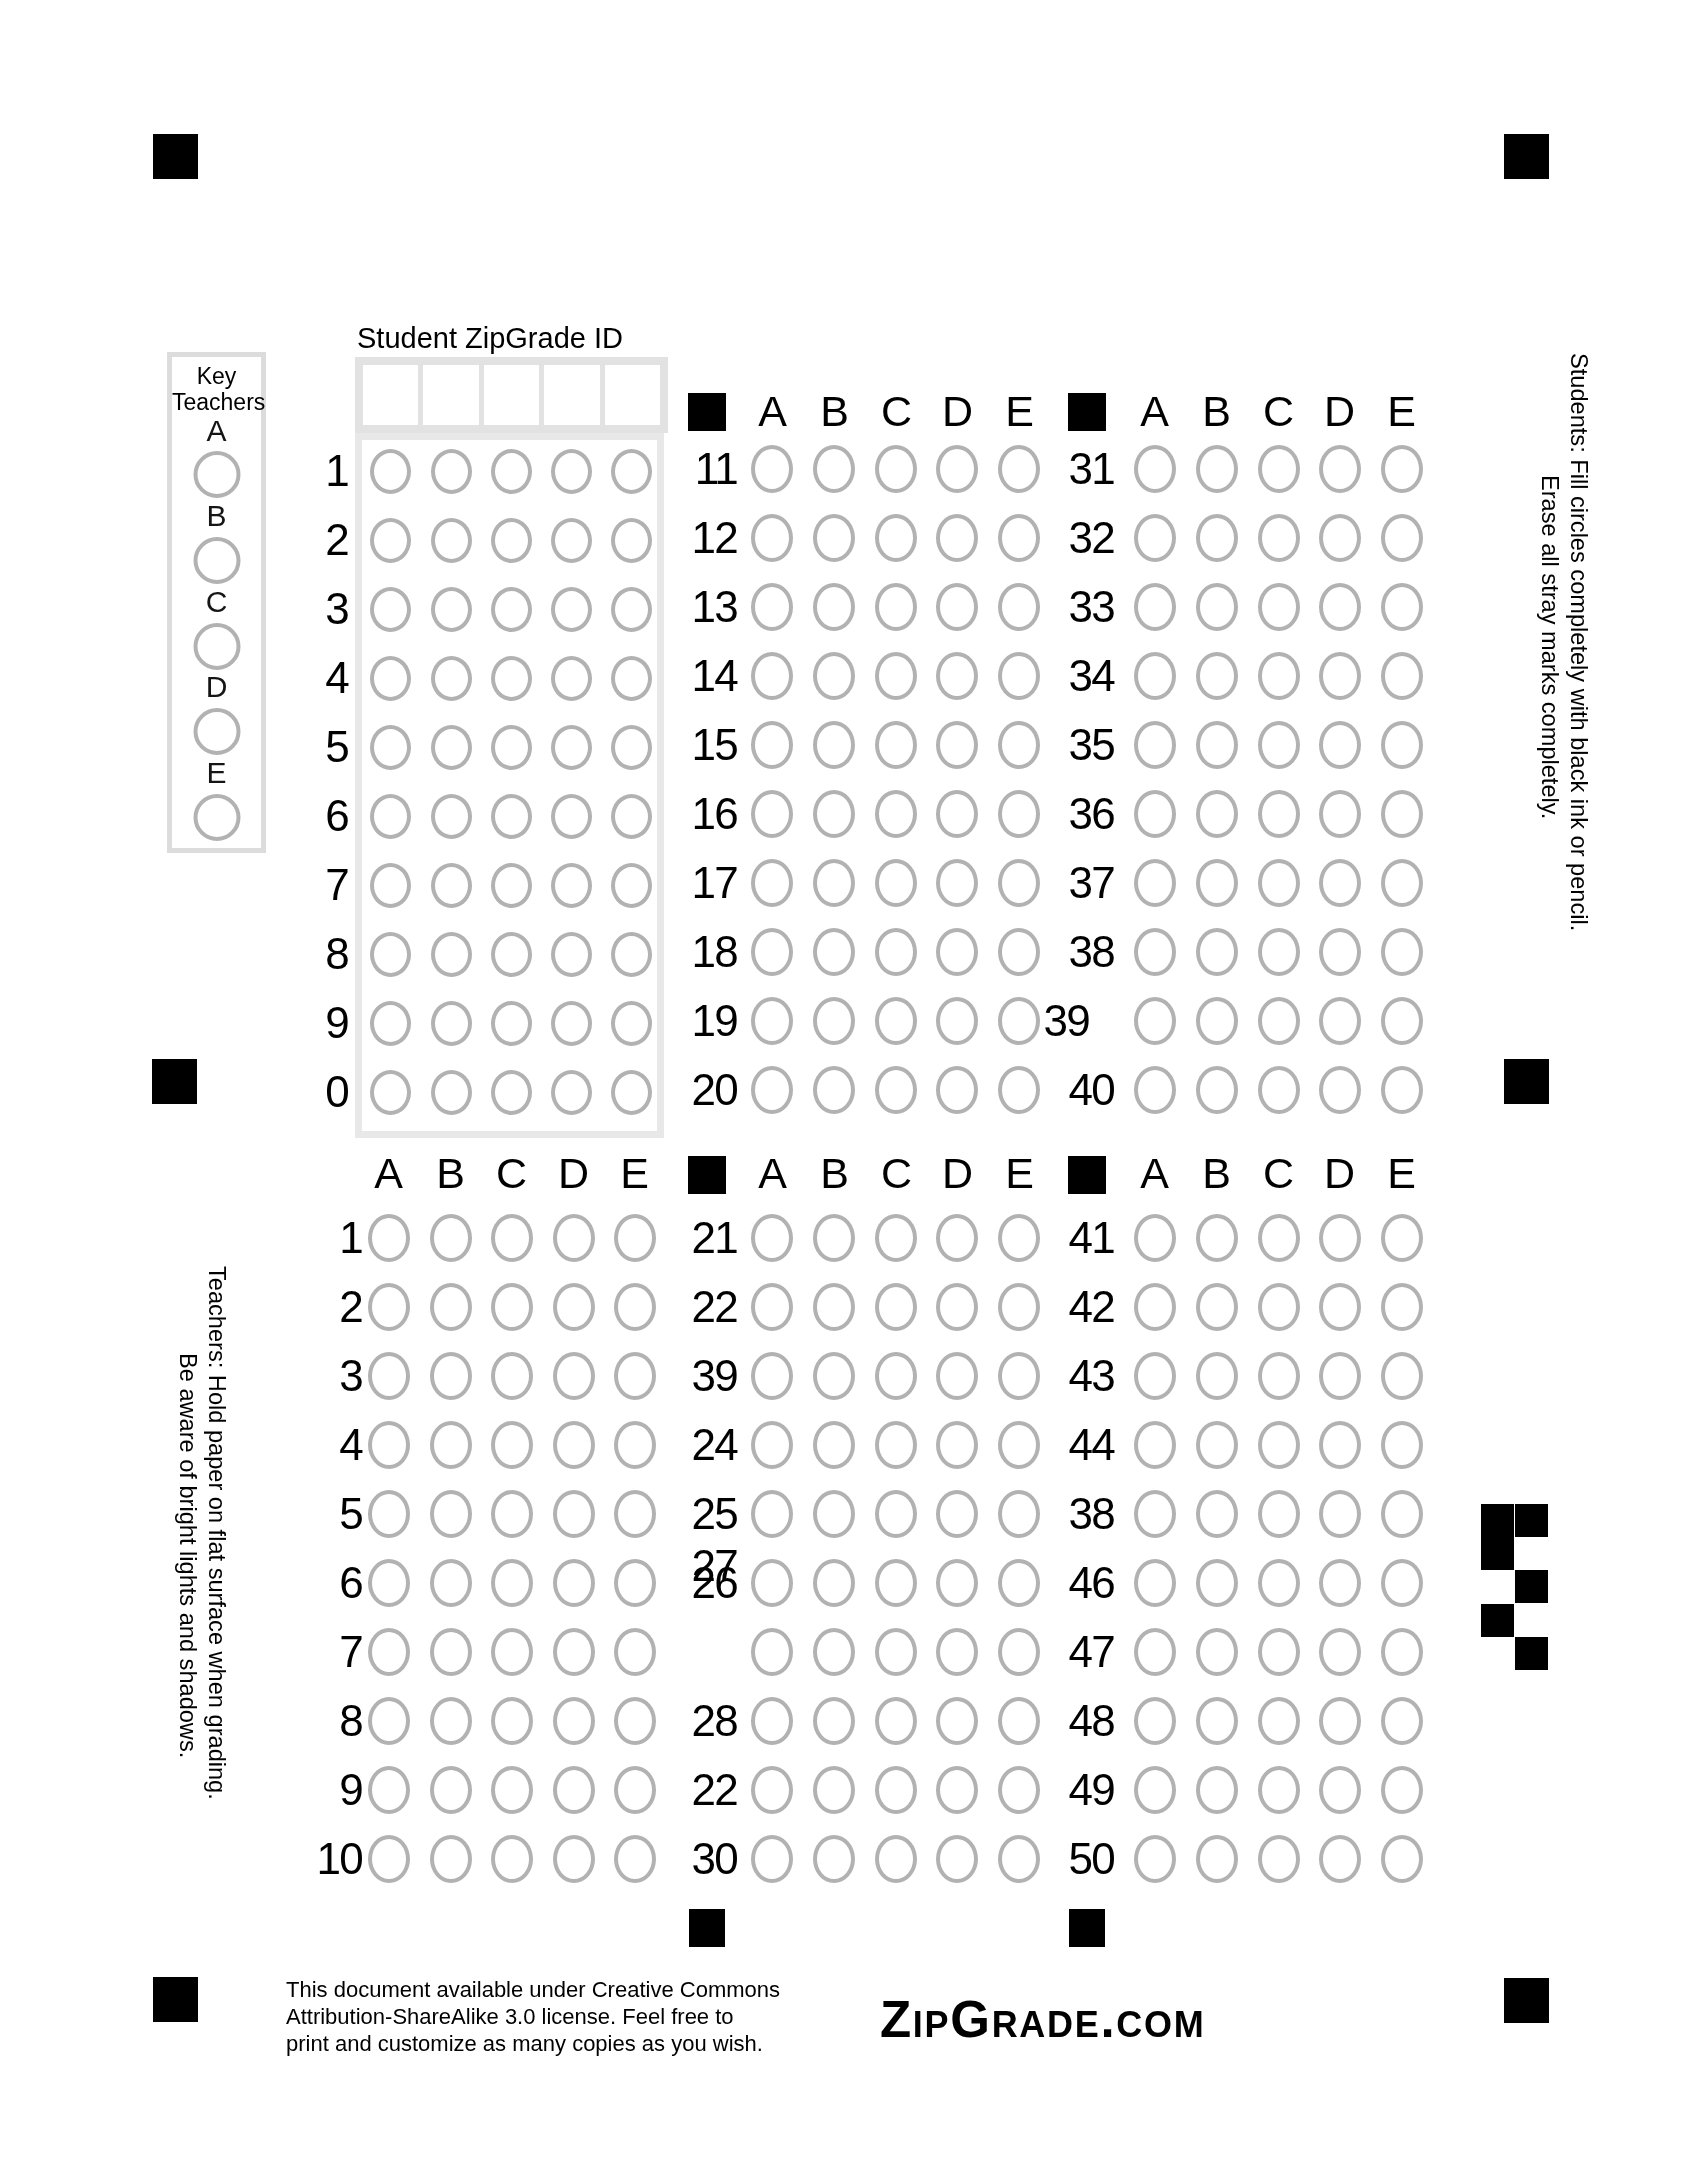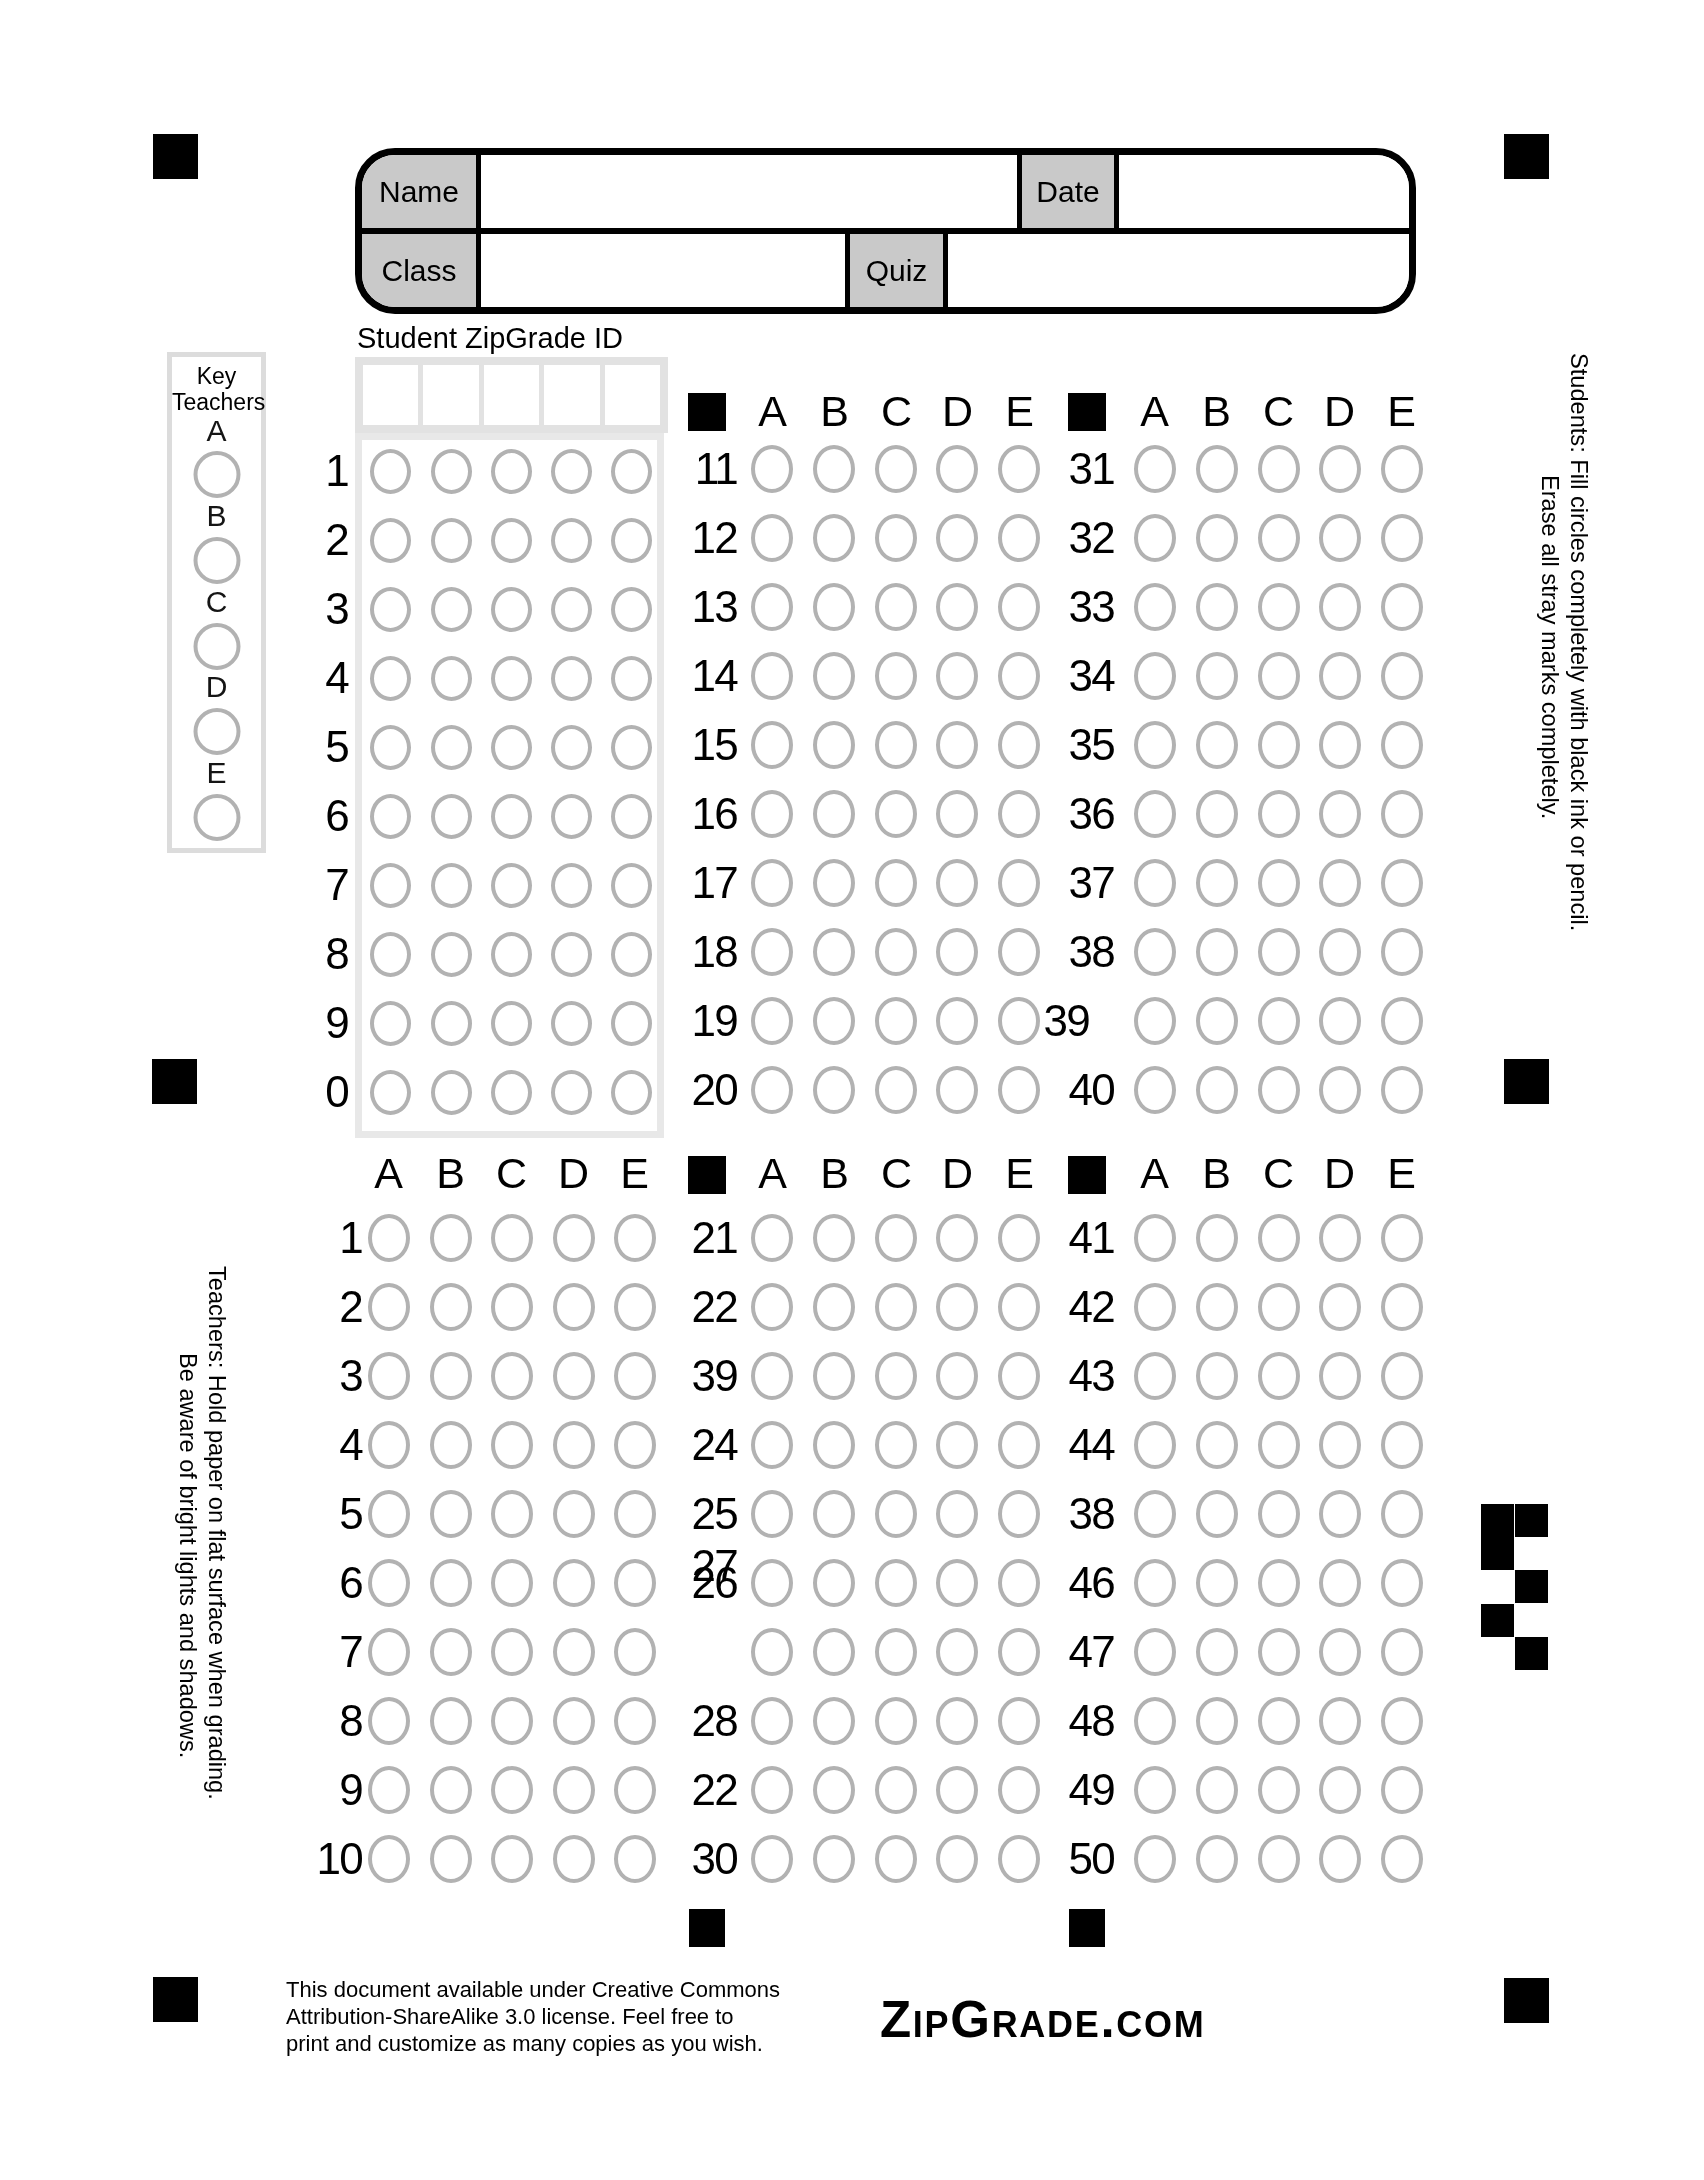--- a/index.html
+++ b/index.html
@@ -43,34 +43,20 @@
   .ind100{padding-left:87px}
   .license{position:absolute;left:286px;top:1976px;font-size:22px;line-height:27px}
   .logo{position:absolute;left:880px;top:1993px;font-size:51px;line-height:54px;font-weight:700;
         font-variant:small-caps;letter-spacing:1.7px;white-space:nowrap}
 </style>
 </head>
 <body>
 
 <div class="page" id="page">
 
-  <div class="hdr">
-    <div class="hrow">
-      <div class="hlabel lab-name">Name</div>
-      <div class="hfield grow"></div>
-      <div class="hlabel lab-date">Date</div>
-      <div class="hfield f-date"></div>
-    </div>
-    <div class="hrow hrow2">
-      <div class="hlabel lab-class">Class</div>
-      <div class="hfield grow"></div>
-      <div class="hlabel lab-quiz">Quiz</div>
-      <div class="hfield f-quiz"></div>
-    </div>
-  </div>
 
   <div class="sid-title">Student ZipGrade ID</div>
 
   <div class="writein" id="writein">
       <div class="wcell"></div>
       <div class="wcell"></div>
       <div class="wcell"></div>
       <div class="wcell"></div>
       <div class="wcell"></div>
     </div>

